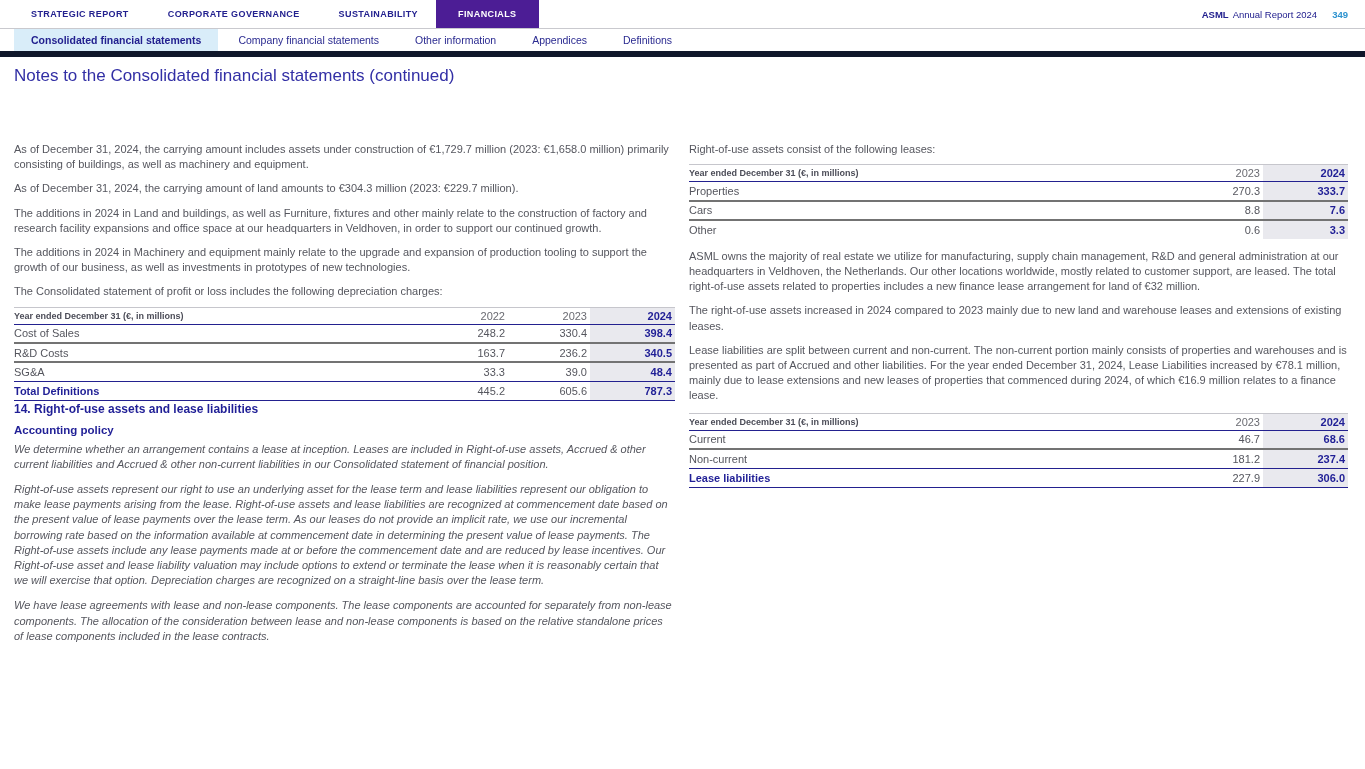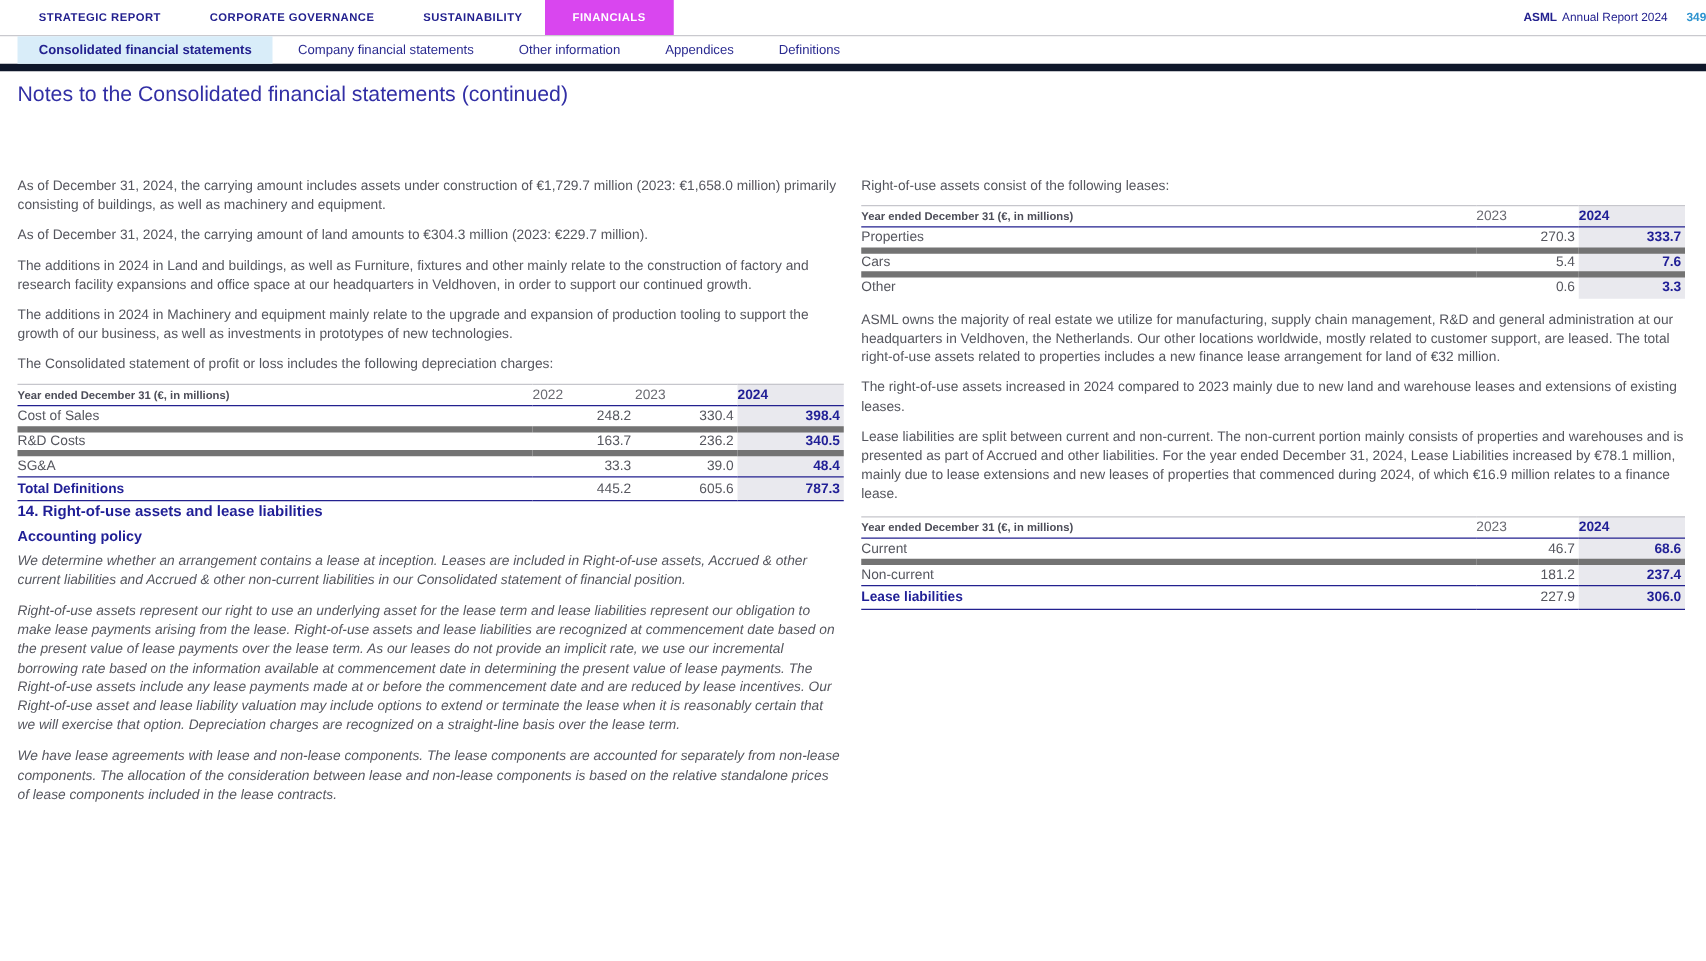--- a/index.html
+++ b/index.html
@@ -18,26 +18,26 @@
     border-bottom:1px solid #c9c9ce;
     padding-left:31px;
   }
   .topnav-item {
     display:flex; align-items:center;
     font-size:9px; font-weight:bold; letter-spacing:.4px;
     color:#23218f; text-transform:uppercase;
     margin-right:39px; cursor:pointer; white-space:nowrap;
   }
   .topnav-item.active {
-    background:#d946ef; color:#ffffff;
+    background:#4c1d95; color:#ffffff;
     padding:0 22px; margin-left:-21px; margin-right:0;
   }
   .topnav-right {
     margin-left:auto; display:flex; align-items:center;
-    font-size:9.5px; color:#23218f; white-space:nowrap;
+    padding-right:17px; font-size:9.5px; color:#23218f; white-space:nowrap;
   }
   .brand-bold { font-weight:bold; margin-right:4px; }
   .page-num { font-weight:bold; color:#2d93cf; margin-left:15px; }
   
   .subnav {
     height:28px;
     display:flex; align-items:stretch;
     border-bottom:6px solid #0f172a;
     padding-left:14px;
   }
@@ -72,28 +72,28 @@
   
   table.fin {
     width:100%; border-collapse:collapse; table-layout:fixed;
     margin-top:7px;
   }
   .fin thead th {
     height:17px; vertical-align:middle; text-align:left;
     font-size:9px; font-weight:bold; color:#4c4d58;
     border-top:1px solid #c6c6cc; border-bottom:1px solid #23218f;
   }
-  .fin thead th.num { font-size:11px; font-weight:normal; color:#6a6b72; padding-right:3px; }
+  .fin thead th.num { text-align:right; font-size:11px; font-weight:normal; color:#6a6b72; padding-right:3px; }
   .fin thead th.num.cur { font-weight:bold; color:#201f96; }
   .fin td {
     height:19px; vertical-align:middle;
     font-size:11px; color:#55565e;
   }
   .fin td.num { text-align:right; padding-right:3px; }
-  .fin tr.data-row td { border-bottom:5px solid #737373; }
+  .fin tr.data-row td { border-bottom:2px solid #737373; }
   .fin tr.data-row.last-data td { border-bottom:none; }
   .fin td.cur, .fin th.cur { background:#e9e9ee; }
   .fin td.num.cur { font-weight:bold; color:#201f96; }
   .fin tr.total td { border-top:1px solid #23218f; border-bottom:1px solid #23218f; }
   .fin tr.total td.lbl { font-weight:bold; color:#201f96; }
   
   .note-heading {
     margin-bottom:7px;
     font-size:12px; font-weight:bold; color:#201f96; line-height:16px;
   }
@@ -208,21 +208,21 @@
           </tr>
         </thead>
         <tbody>
           <tr class="data-row">
             <td class="lbl">Properties</td>
             <td class="num">270.3</td>
             <td class="num cur">333.7</td>
           </tr>
           <tr class="data-row">
             <td class="lbl">Cars</td>
-            <td class="num">5.4</td>
+            <td class="num">8.8</td>
             <td class="num cur">7.6</td>
           </tr>
           <tr class="data-row last-data">
             <td class="lbl">Other</td>
             <td class="num">0.6</td>
             <td class="num cur">3.3</td>
           </tr>
         </tbody>
       </table>
 

